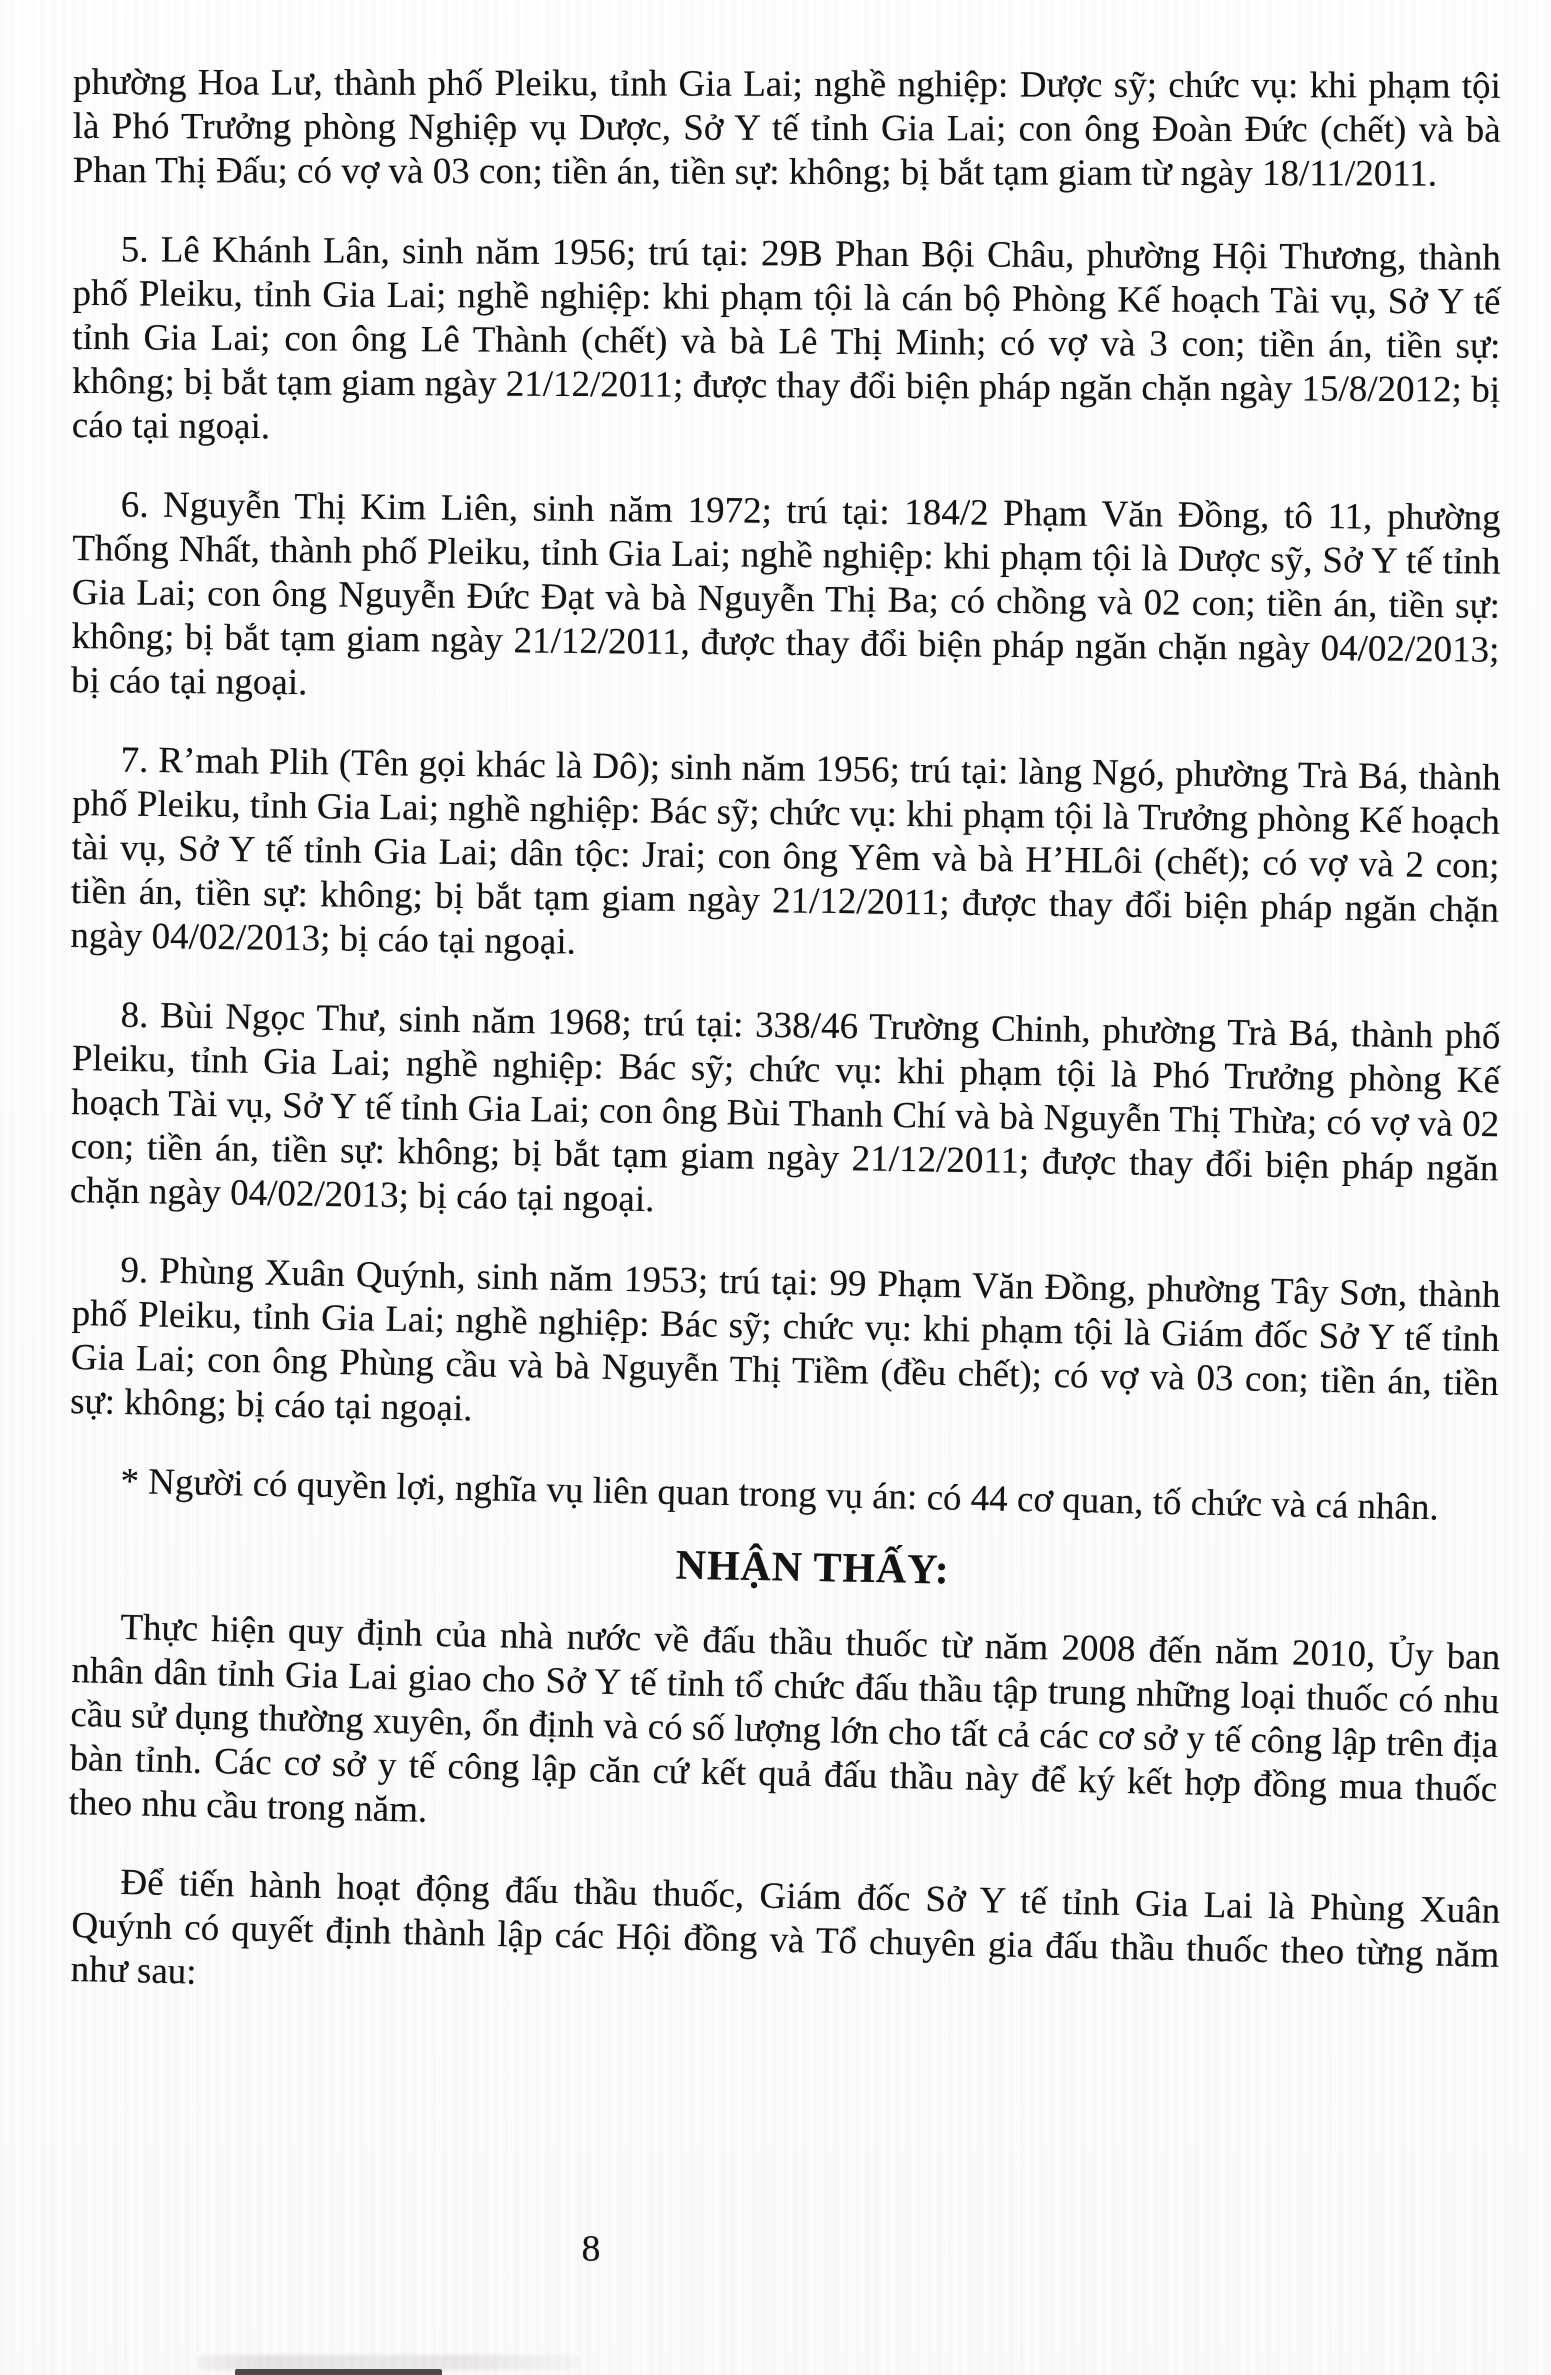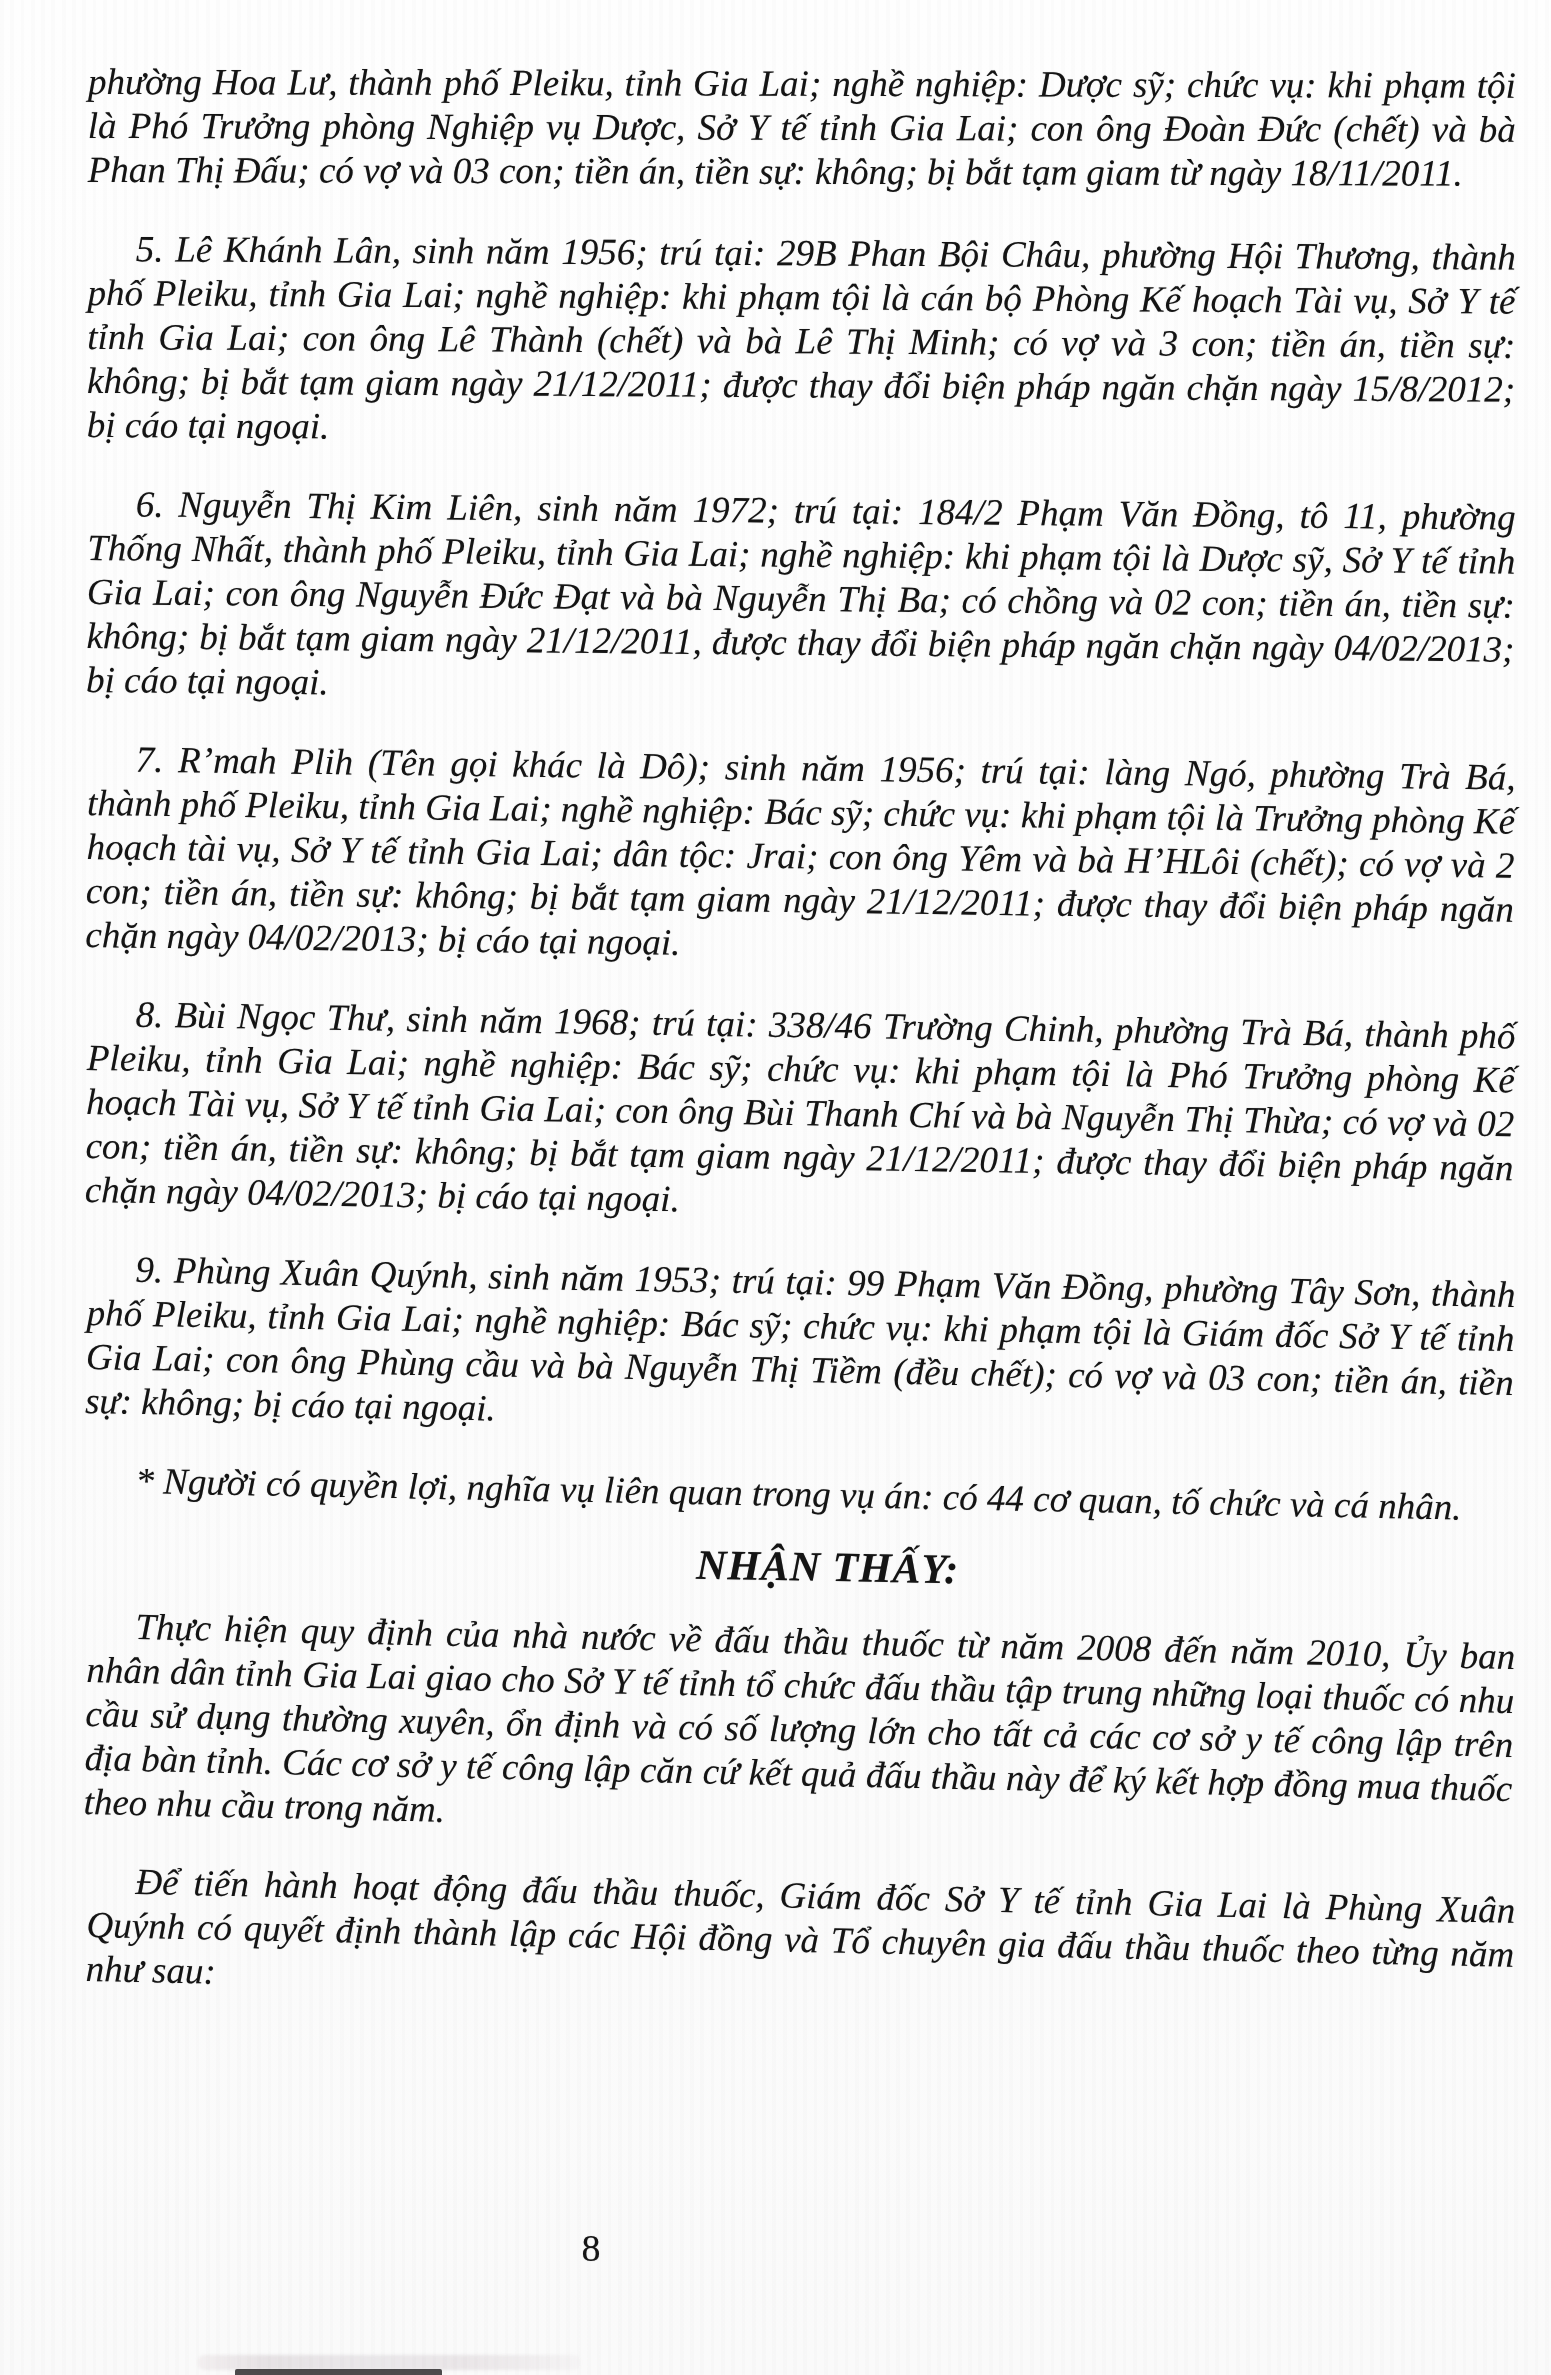--- a/index.html
+++ b/index.html
@@ -17,28 +17,27 @@
   }
   .page {
     position: absolute;
     inset: 0;
     background:
       repeating-linear-gradient(90deg, rgba(0,0,0,0.010) 0 3.7px, rgba(0,0,0,0) 3.7px 10.3px),
       linear-gradient(180deg, #fefefe 0%, #fcfcfc 55%, #fafafa 100%);
   }
   .textblock {
     position: absolute;
-    left: 88px;
+    left: 73px;
     top: 60px;
     width: 1428px;
     font-size: 37px;
     line-height: 44px;
     text-align: justify;
     text-shadow: 0 0 0.9px rgba(0,0,0,0.38);
-    font-style: italic;
   }
   .textblock p {
     margin: 0 0 35px 0;
     text-indent: 48px;
     transform-origin: left top;
   }
   .textblock p.no-indent { text-indent: 0; }
   .r0 { transform: rotate(0.15deg); }
   .r1 { transform: rotate(0.35deg); }
   .r2 { transform: rotate(0.55deg); }

